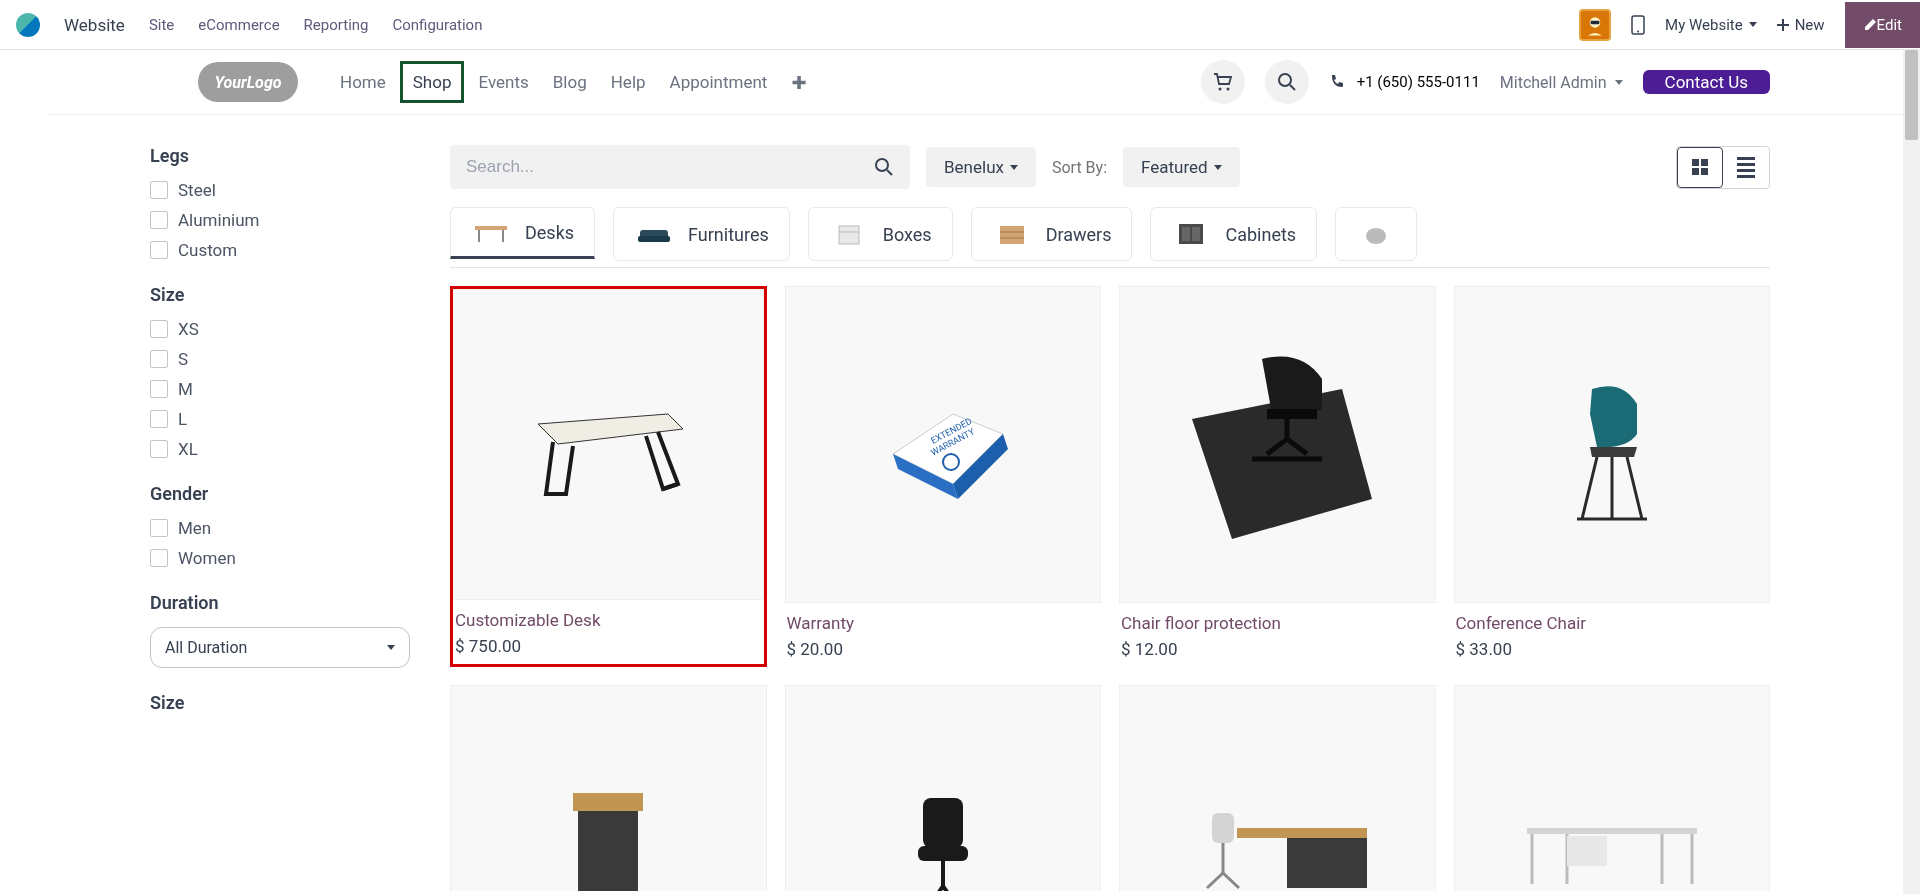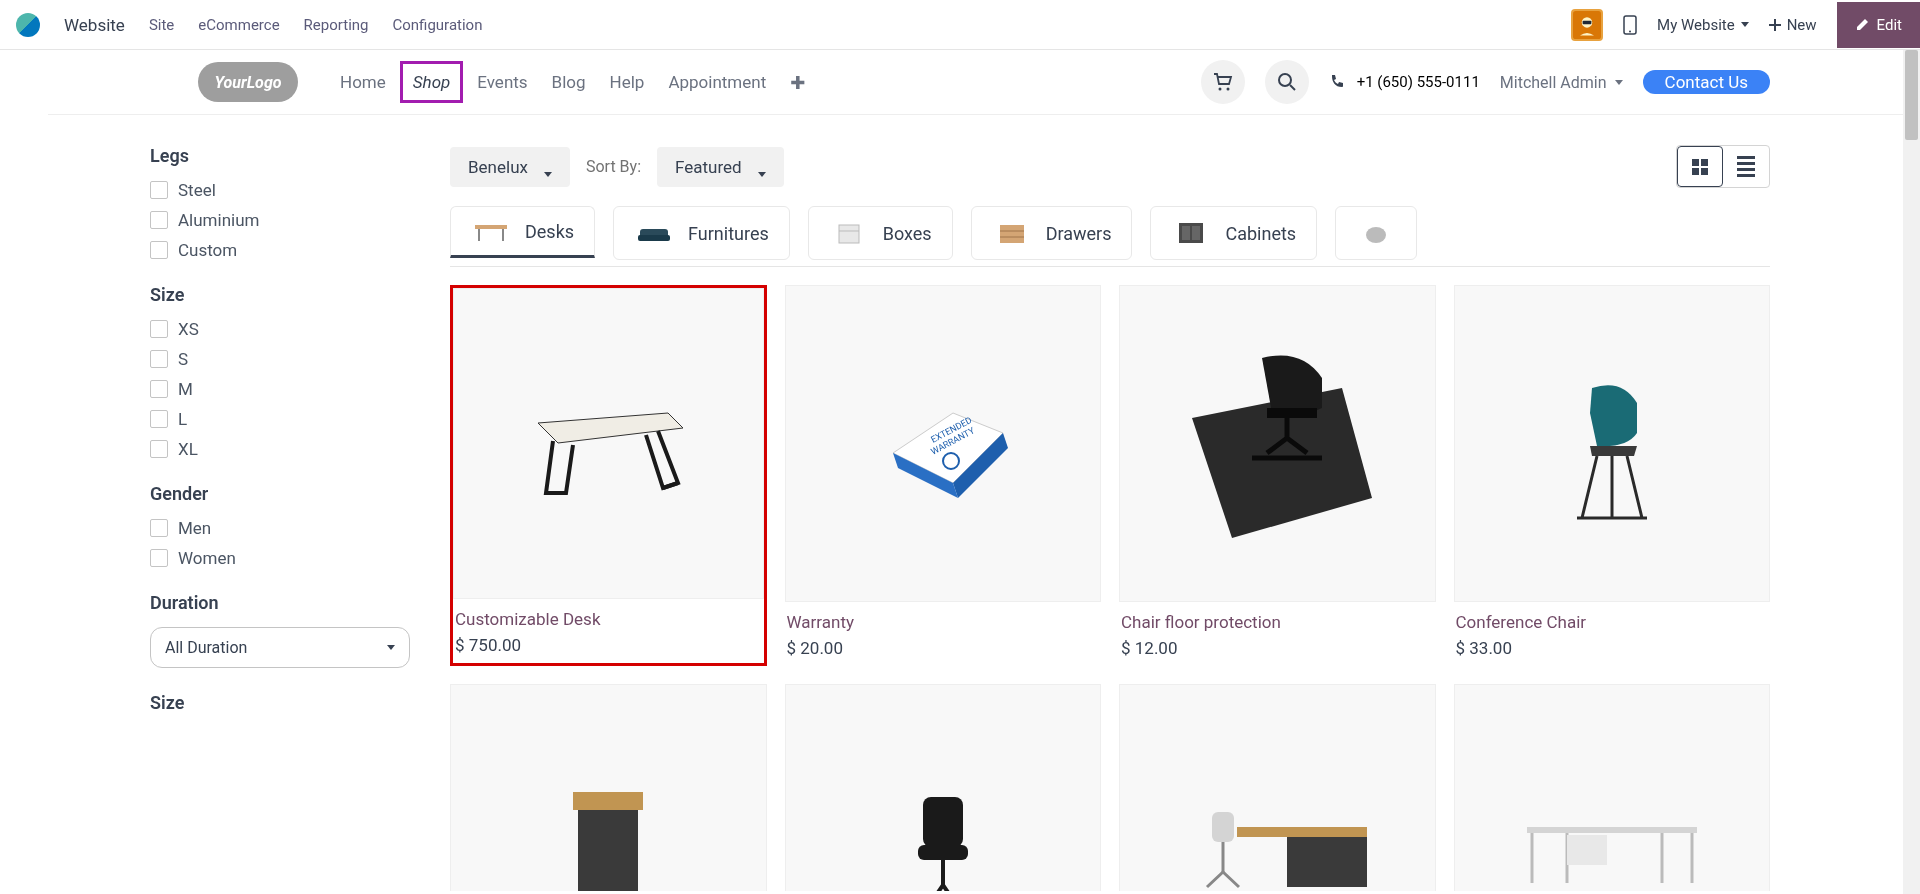--- a/index.html
+++ b/index.html
@@ -8,46 +8,46 @@
 .topbar-left { display: flex; align-items: center; gap: 24px; flex: 1; }
 .app-logo { width: 24px; height: 24px; border-radius: 50%; background: linear-gradient(135deg, #4db6ac 50%, #0277bd 50%); }
 .app-name { font-size: 17px; color: #374151; }
 .top-nav-item { color: #5b5b7a; font-size: 15px; cursor: pointer; }
 .topbar-right { display: flex; align-items: center; gap: 20px; }
 .avatar { width: 32px; height: 32px; border-radius: 4px; background: #e8a23f; display: flex; align-items: center; justify-content: center; }
 .avatar svg { width: 28px; height: 28px; }
 .mobile-icon { font-size: 18px; color: #374151; }
 .my-site { display: flex; align-items: center; gap: 6px; font-size: 15px; cursor: pointer; }
 .new-btn { display: flex; align-items: center; gap: 6px; cursor: pointer; font-size: 15px; }
-.edit-btn { background: #714B67; color: #fff; padding: 14px 18px; margin: -14px -16px -14px 0; display: flex; align-items: center; gap: 8px; cursor: pointer; font-size: 15px; }
+.edit-btn { background: #714B67; color: #fff; padding: 14px 18px; margin: -14px -16px -14px 0; display: flex; align-items: center; cursor: pointer; font-size: 15px; }
 .caret-down { width: 0; height: 0; border-left: 4px solid transparent; border-right: 4px solid transparent; border-top: 5px solid currentColor; display: inline-block; }
 .site-header { display: flex; align-items: center; height: 65px; padding: 0 150px; border-bottom: 1px solid #eee; margin-left: 48px; }
 .site-logo { width: 100px; height: 40px; background: #9e9e9e; border-radius: 20px; display: flex; align-items: center; justify-content: center; color: #fff; font-style: italic; font-weight: bold; font-size: 16px; margin-right: 32px; }
 .site-nav { display: flex; align-items: center; gap: 4px; }
 .site-nav-item { padding: 8px 10px; color: #6b7280; font-size: 17px; cursor: pointer; }
-.site-nav-item.highlighted { border: 3px solid #a21caf; color: #374151; font-style: italic; }
+.site-nav-item.highlighted { border: 3px solid #14532d; color: #374151; }
 .plus-item { font-size: 18px; color: #6b7280; padding: 8px 10px; cursor: pointer; }
 .site-header-right { margin-left: auto; display: flex; align-items: center; gap: 20px; }
 .circle-btn { width: 44px; height: 44px; border-radius: 50%; background: #f1f1f1; display: flex; align-items: center; justify-content: center; cursor: pointer; color: #374151; }
 .phone-section { display: flex; align-items: center; gap: 12px; color: #000000; }
 .user-name { display: flex; align-items: center; gap: 8px; color: #6b7280; font-size: 16px; cursor: pointer; }
-.contact-btn { background: #3b82f6; color: #fff; padding: 2px 22px; border-radius: 12px; font-size: 17px; cursor: pointer; }
+.contact-btn { background: #4c1d95; color: #fff; padding: 2px 22px; border-radius: 6px; font-size: 17px; cursor: pointer; }
 .page-body { display: flex; padding: 30px 150px 0; gap: 40px; height: calc(100vh - 118px); overflow: hidden; }
 .sidebar { width: 260px; flex-shrink: 0; }
 .filter-group { margin-bottom: 24px; }
 .filter-title { font-size: 18px; font-weight: 600; margin-bottom: 14px; }
 .filter-option { display: flex; align-items: center; gap: 10px; margin-bottom: 10px; font-size: 17px; color: #4b5563; cursor: pointer; }
 .checkbox { width: 18px; height: 18px; border: 1.5px solid #c4c4c4; border-radius: 2px; }
 .duration-select { width: 100%; padding: 10px 14px; border: 1px solid #c4c4c4; border-radius: 12px; font-size: 16px; display: flex; justify-content: space-between; align-items: center; cursor: pointer; }
 .main-area { flex: 1; min-width: 0; }
 .toolbar { display: flex; align-items: center; gap: 16px; margin-bottom: 18px; }
 .search-box { flex: 1; max-width: 460px; background: #f1f1f1; border-radius: 4px; display: flex; align-items: center; padding: 0 16px; height: 44px; }
 .search-input { flex: 1; border: none; background: transparent; font-size: 17px; outline: none; color: #374151; }
 .search-input::placeholder { color: #9ca3af; }
-.dropdown-btn { background: #f1f1f1; padding: 10px 18px; border-radius: 4px; display: flex; align-items: flex-end; gap: 16px; font-size: 17px; cursor: pointer; }
+.dropdown-btn { background: #f1f1f1; padding: 10px 18px; border-radius: 4px; display: flex; align-items: center; gap: 6px; font-size: 17px; cursor: pointer; }
 .sort-label { color: #737373; font-size: 16px; }
 .view-toggle { display: flex; border: 1px solid #d4d4d4; border-radius: 4px; overflow: hidden; margin-left: auto; }
 .view-btn { padding: 10px 14px; cursor: pointer; display: flex; align-items: center; }
 .view-btn.active { border: 1px solid #374151; border-radius: 4px; }
 .grid-icon { display: grid; grid-template-columns: 1fr 1fr; gap: 2px; width: 16px; height: 16px; }
 .grid-icon span { background: #374151; }
 .list-icon { display: flex; flex-direction: column; gap: 3px; width: 18px; }
 .list-icon span { height: 3px; background: #374151; }
 .category-tabs { display: flex; gap: 18px; overflow-x: hidden; border-bottom: 1px solid #e5e5e5; margin-bottom: 18px; }
 .category-tab { display: flex; align-items: center; gap: 14px; padding: 10px 20px; border: 1px solid #e8e8e8; border-radius: 6px; font-size: 18px; cursor: pointer; flex-shrink: 0; margin-bottom: 6px; }
@@ -211,20 +211,27 @@
           <span class="caret-down"></span>
         </div>
       </div>
       <div class="filter-group">
         <div class="filter-title">Size</div>
       </div>
     </div>
 
   <div class="main-area">
     <div class="toolbar">
+      <div class="search-box">
+        <input class="search-input" placeholder="Search..." style="">
+        <svg width="20" height="20" viewBox="0 0 20 20">
+            <circle cx="8" cy="8" r="6" fill="none" stroke="#374151" stroke-width="2"></circle>
+            <path d="M13 13l5 5" stroke="#374151" stroke-width="2"></path>
+          </svg>
+      </div>
       <div class="dropdown-btn">
         <span>Benelux</span>
         <span class="caret-down"></span>
       </div>
       <span class="sort-label">Sort By:</span>
       <div class="dropdown-btn">
         <span>Featured</span>
         <span class="caret-down"></span>
       </div>
       <div class="view-toggle">

